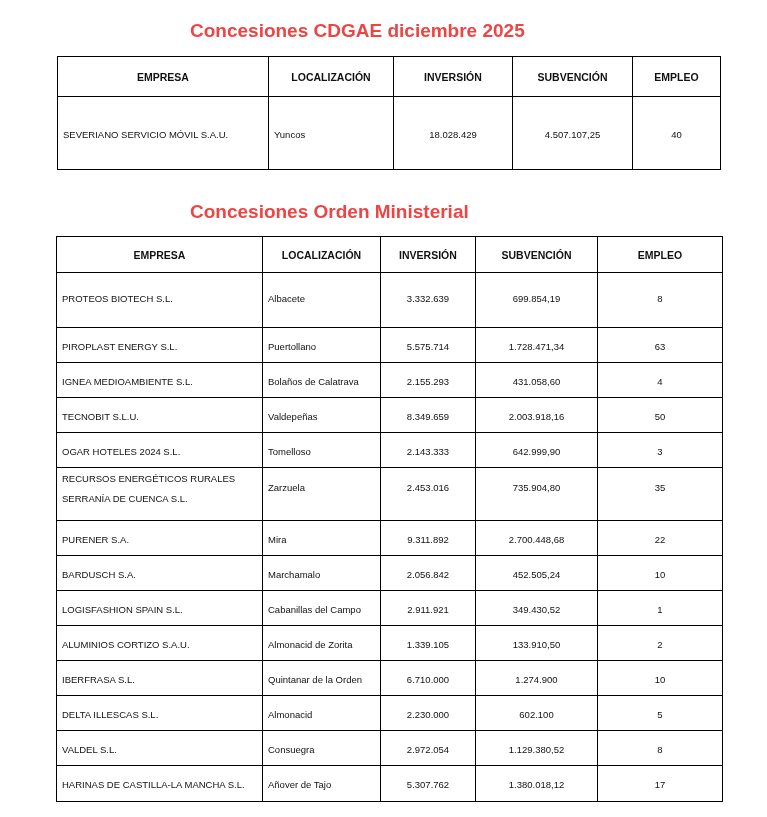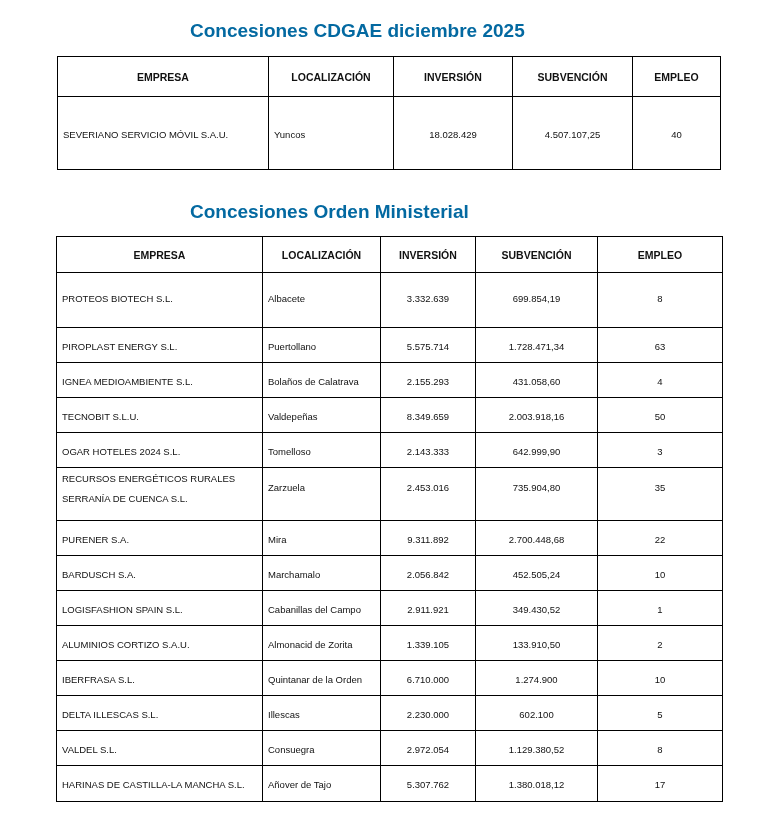--- a/index.html
+++ b/index.html
@@ -13,21 +13,21 @@
       position: relative;
       overflow: hidden;
       font-family: "Liberation Sans", sans-serif;
       color: #000;
     }
     .section-title {
       position: absolute;
       font-family: "Liberation Sans", sans-serif;
       font-weight: bold;
       font-size: 19px;
-      color: #0369a1;
+      color: #ef4444;
       margin: 0;
       white-space: nowrap;
     }
     #title-cdgae { left: 190px; top: 20px; }
     #title-om { left: 190px; top: 201px; }
 
     table {
       position: absolute;
       border-collapse: collapse;
       table-layout: fixed;
@@ -191,21 +191,21 @@
       </tr>
       <tr class="row">
         <td>IBERFRASA S.L.</td>
         <td>Quintanar de la Orden</td>
         <td class="num">6.710.000</td>
         <td class="num">1.274.900</td>
         <td class="ctr">10</td>
       </tr>
       <tr class="row">
         <td>DELTA ILLESCAS S.L.</td>
-        <td>Illescas</td>
+        <td>Almonacid</td>
         <td class="num">2.230.000</td>
         <td class="num">602.100</td>
         <td class="ctr">5</td>
       </tr>
       <tr class="row">
         <td>VALDEL S.L.</td>
         <td>Consuegra</td>
         <td class="num">2.972.054</td>
         <td class="num">1.129.380,52</td>
         <td class="ctr">8</td>

